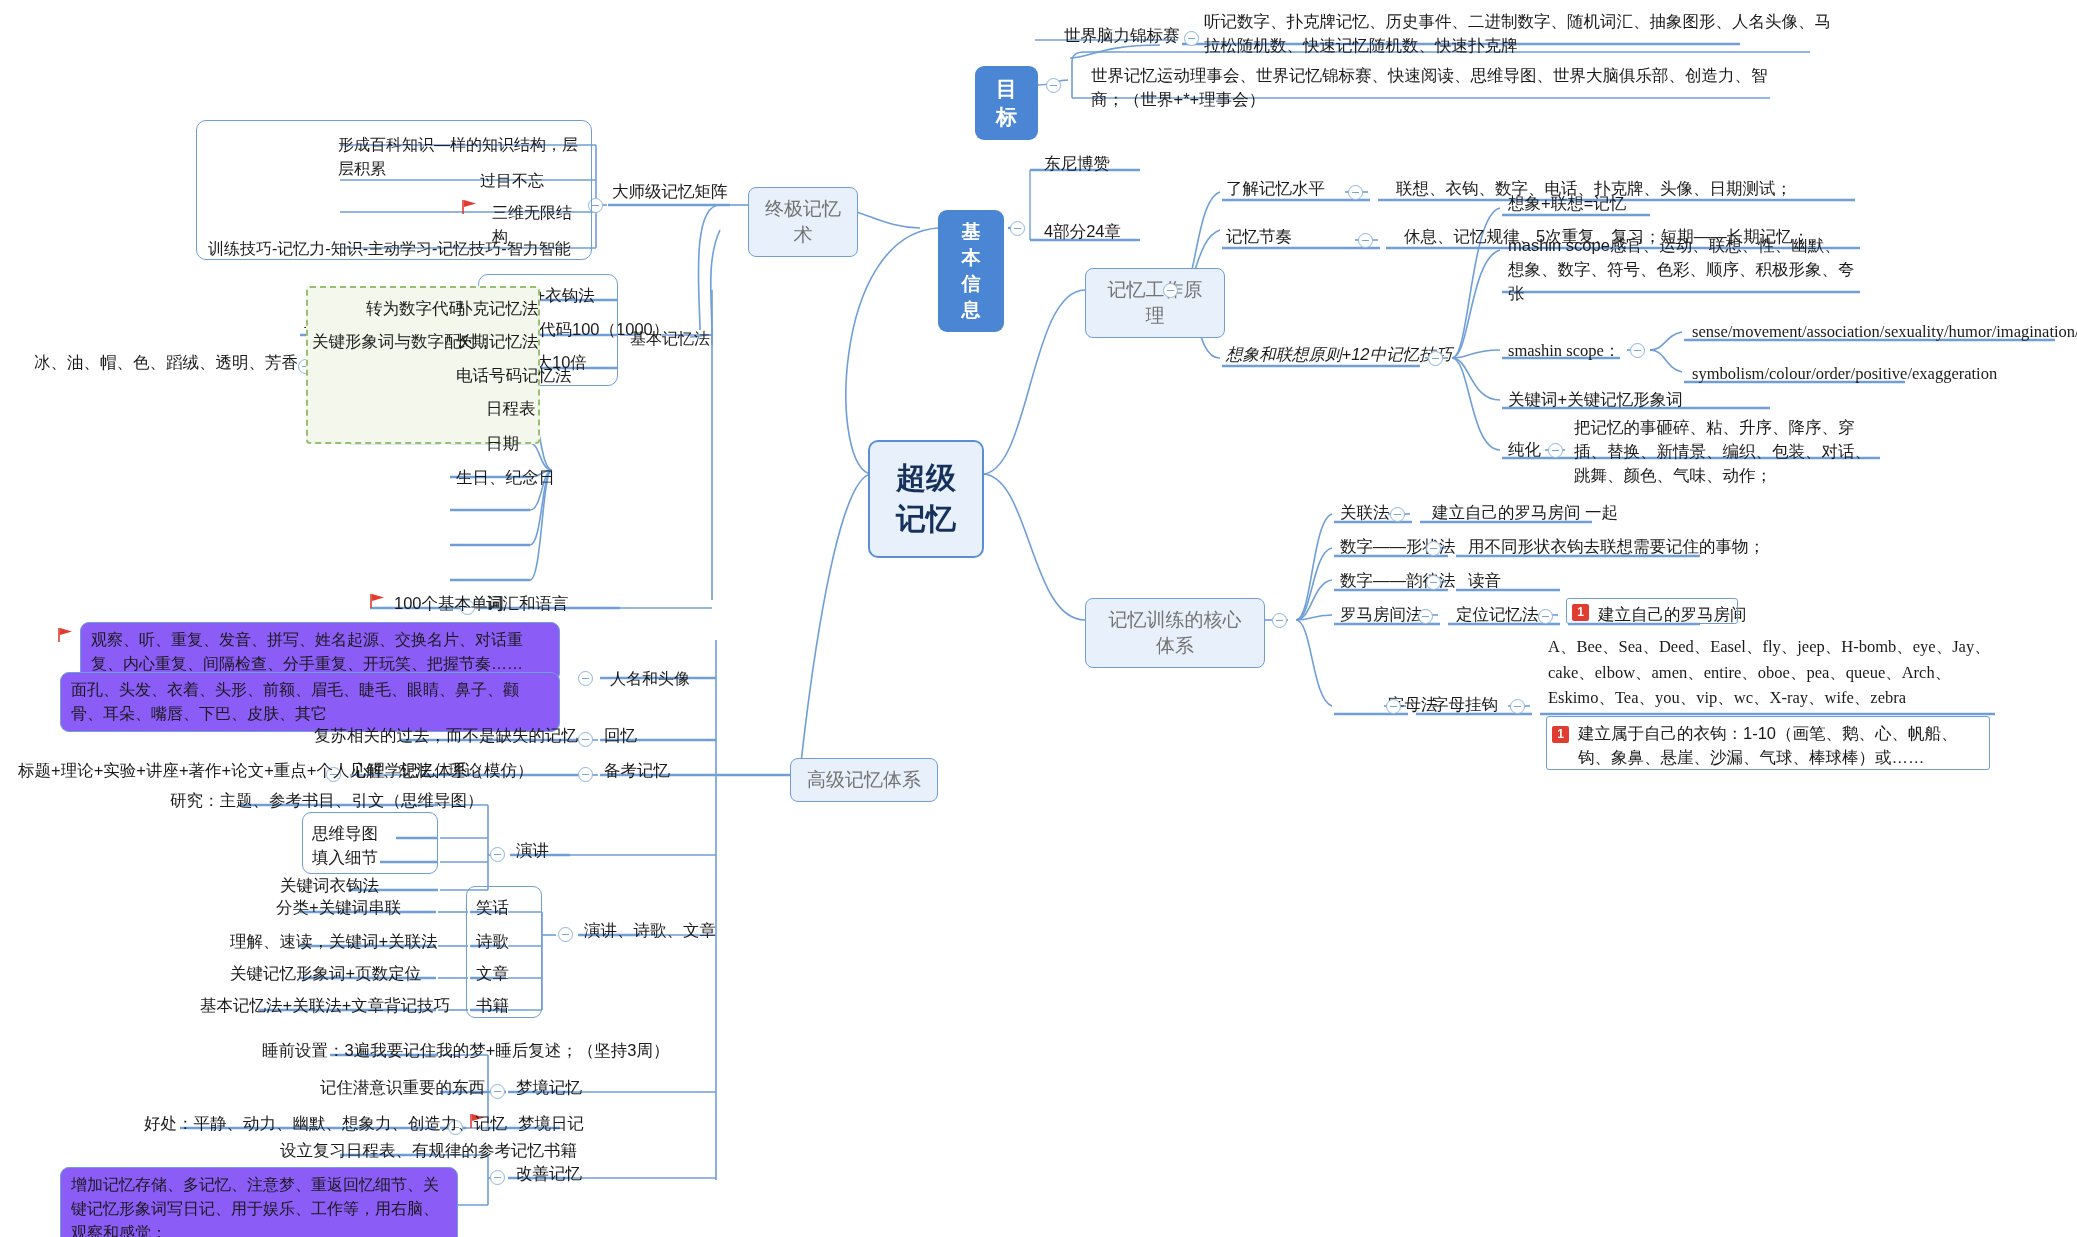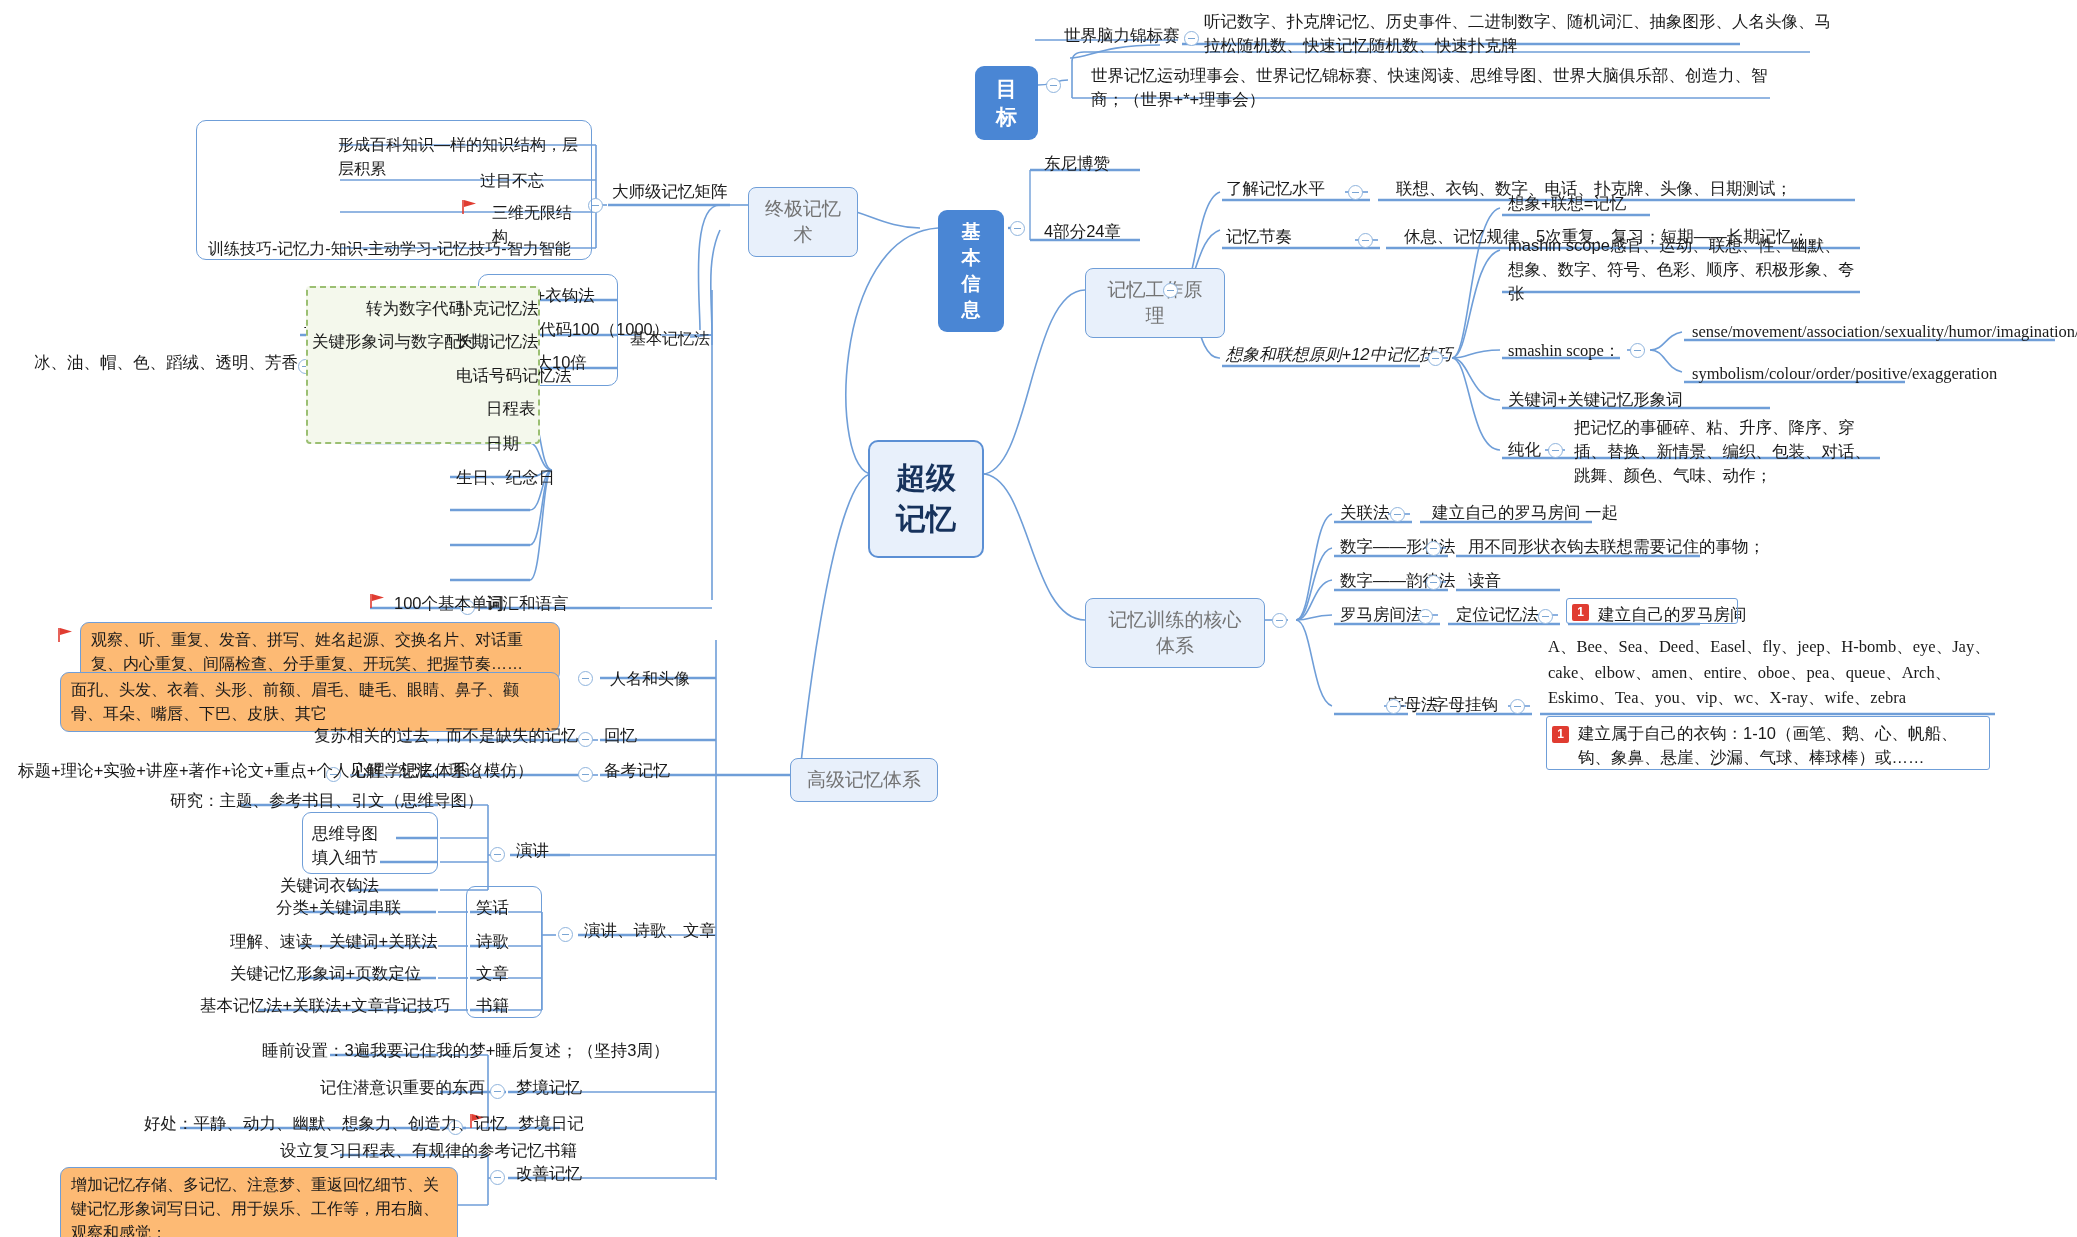--- a/index.html
+++ b/index.html
@@ -61,21 +61,21 @@
     border: 1.6px solid #6f9ed8;
     border-radius: 8px;
     color: #737373;
     font-size: 19px;
     padding: 8px 14px;
     text-align: center;
   }
   
   .obox {
     position: absolute;
-    background: #fdba74;
+    background: #8b5cf6;
     border: 1.4px solid #6f9ed8;
     border-radius: 9px;
     color: #1a1a1a;
     font-size: 16px;
     padding: 5px 10px;
     line-height: 1.5;
   }
   
   .dashgroup {
     position: absolute;

